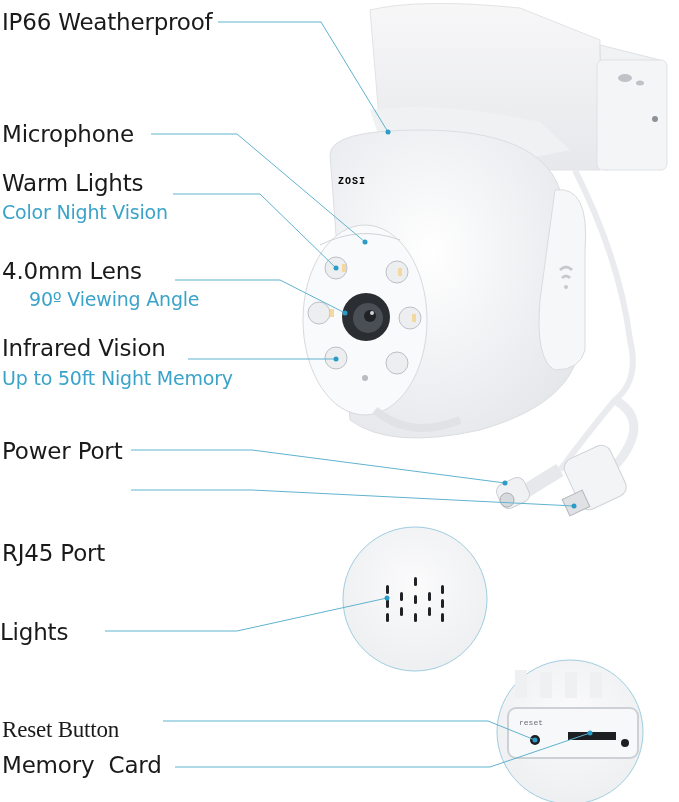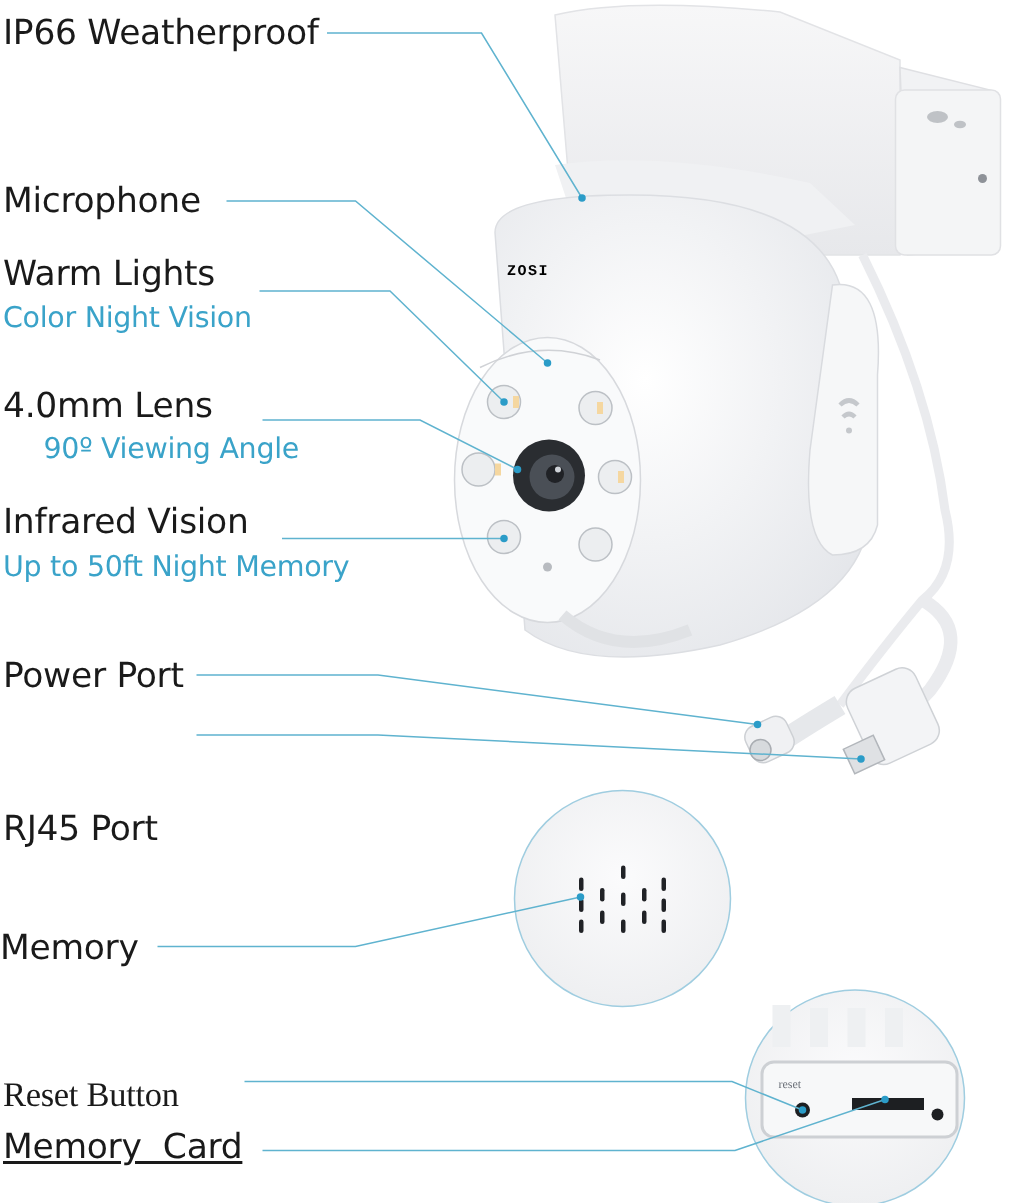--- a/index.html
+++ b/index.html
@@ -1,21 +1,21 @@
 <!DOCTYPE html>
 <html><head>
 <meta charset="utf-8">
 <style>
   html, body { margin: 0; padding: 0; background: #ffffff; }
   body { width: 679px; height: 802px; position: relative; overflow: hidden; font-family: "DejaVu Sans", sans-serif; }
   .label { position: absolute; color: #1a1a1a; font-size: 23px; white-space: nowrap; letter-spacing: -0.2px; }
   .sub { position: absolute; color: #3aa3c9; font-size: 19px; white-space: nowrap; letter-spacing: -0.2px; }
   svg.scene { position: absolute; left: 0; top: 0; }
   .brand { position: absolute; font-family: Liberation Mono, monospace; font-weight: bold; color: #000000; font-size: 10px; letter-spacing: 1px; }
-  .reset-text { position: absolute; font-family: Liberation Serif, serif; color: #6b7078; font-size: 8px; }
+  .reset-text { position: absolute; font-family: Liberation Mono, monospace; color: #6b7078; font-size: 8px; }
 </style>
 </head>
 <body>
 
 <svg class="scene" width="679" height="802" viewBox="0 0 679 802">
   <defs>
     <radialGradient id="body" cx="0.4" cy="0.4" r="0.7">
       <stop offset="0" stop-color="#ffffff"></stop>
       <stop offset="1" stop-color="#e4e6ea"></stop>
     </radialGradient>
@@ -144,15 +144,15 @@
 <div class="label" style="left:2px;top:9px;">IP66 Weatherproof</div>
 <div class="label" style="left:2px;top:121px;">Microphone</div>
 <div class="label" style="left:2px;top:170px;">Warm Lights</div>
 <div class="sub" style="left:2px;top:201px;">Color Night Vision</div>
 <div class="label" style="left:2px;top:258px;">4.0mm Lens</div>
 <div class="sub" style="left:2px;top:288px;margin-left:27px;">90º Viewing Angle</div>
 <div class="label" style="left:2px;top:335px;">Infrared Vision</div>
 <div class="sub" style="left:2px;top:367px;">Up to 50ft Night Memory</div>
 <div class="label" style="left:2px;top:438px;">Power Port</div>
 <div class="label" style="left:2px;top:492px;margin-top:48px;">RJ45 Port</div>
-<div class="label" style="left:0px;top:619px;">Memory</div>
+<div class="label" style="left:0px;top:619px;">Lights</div>
 <div class="label" style="left:2px;top:717px;font-family:Liberation Serif, serif;">Reset Button</div>
-<div class="label" style="left:2px;top:752px;white-space:pre;text-decoration:underline;">Memory  Card</div>
+<div class="label" style="left:2px;top:752px;white-space:pre;">Memory  Card</div>
 
 </body></html>

